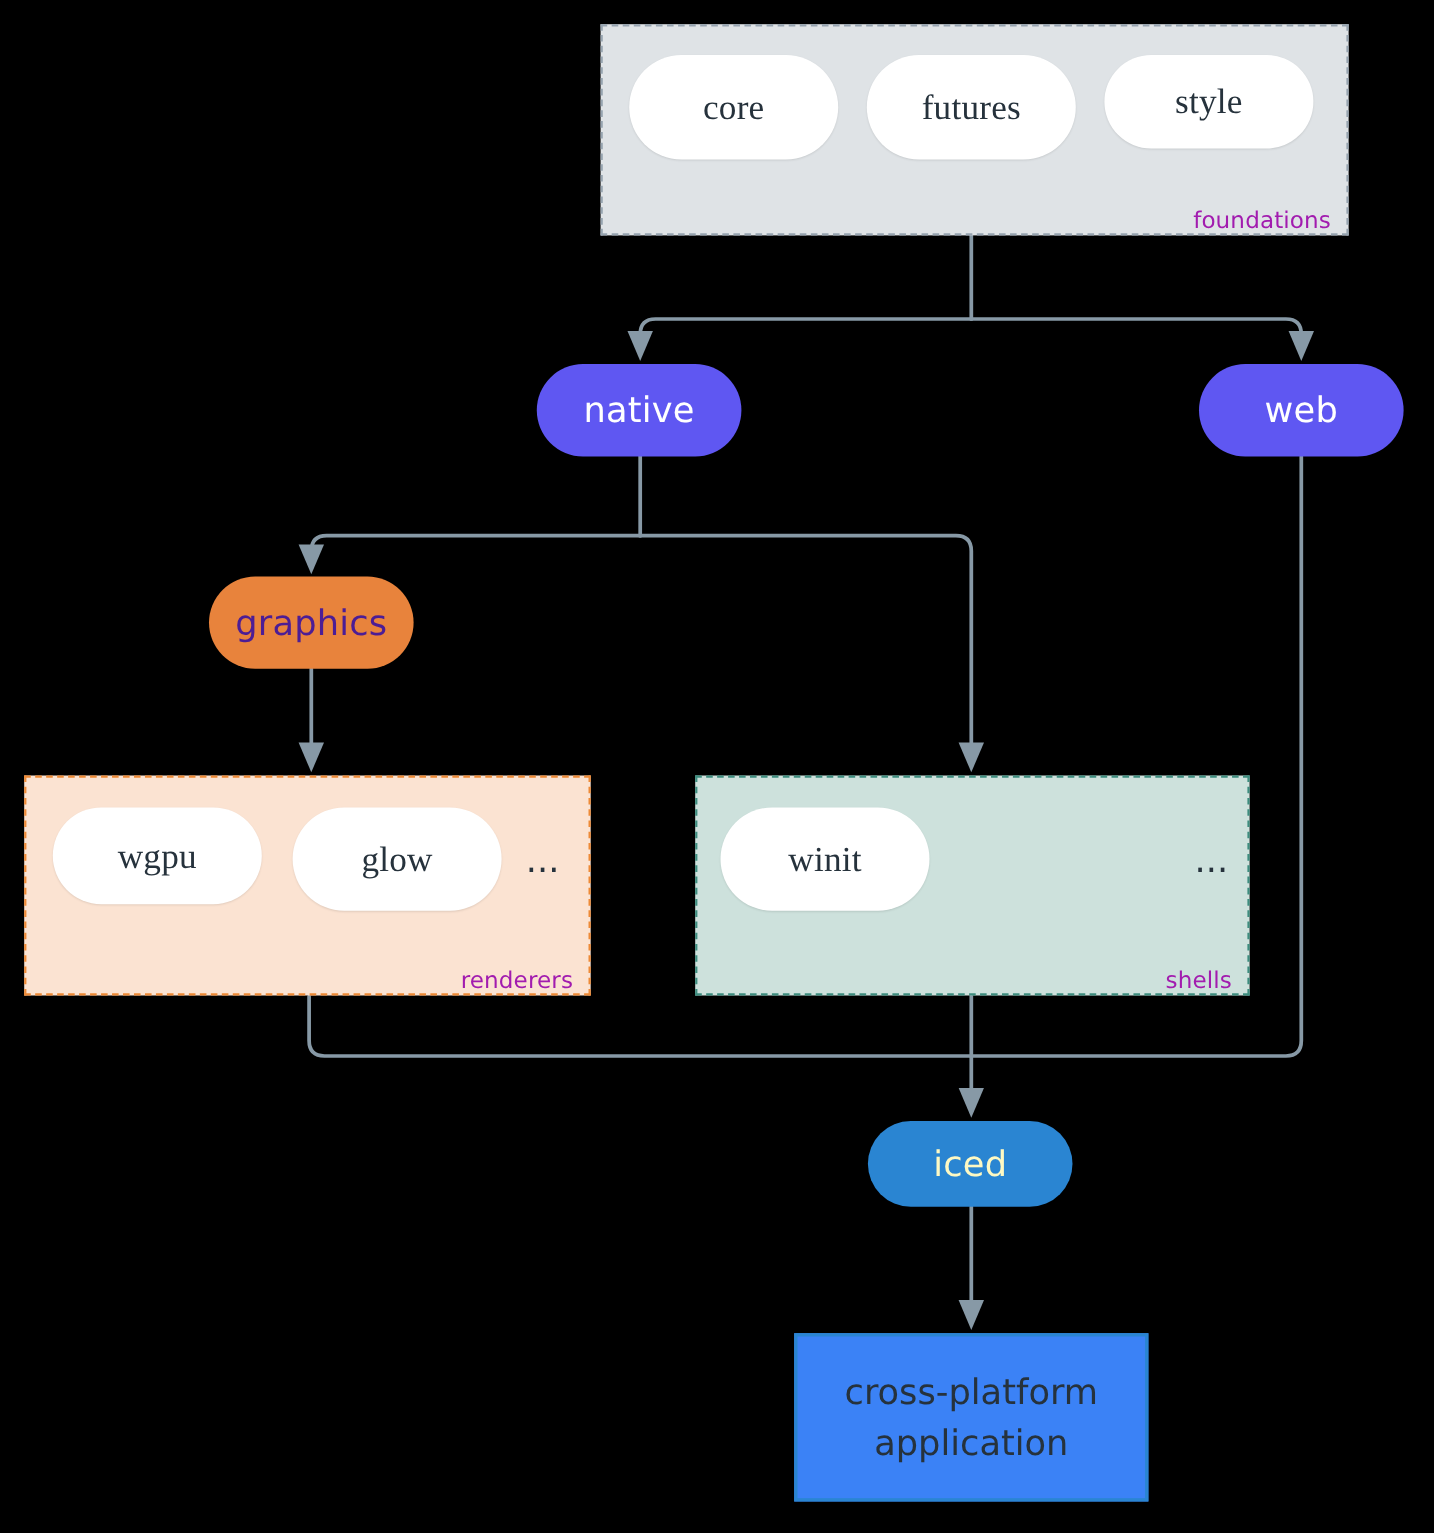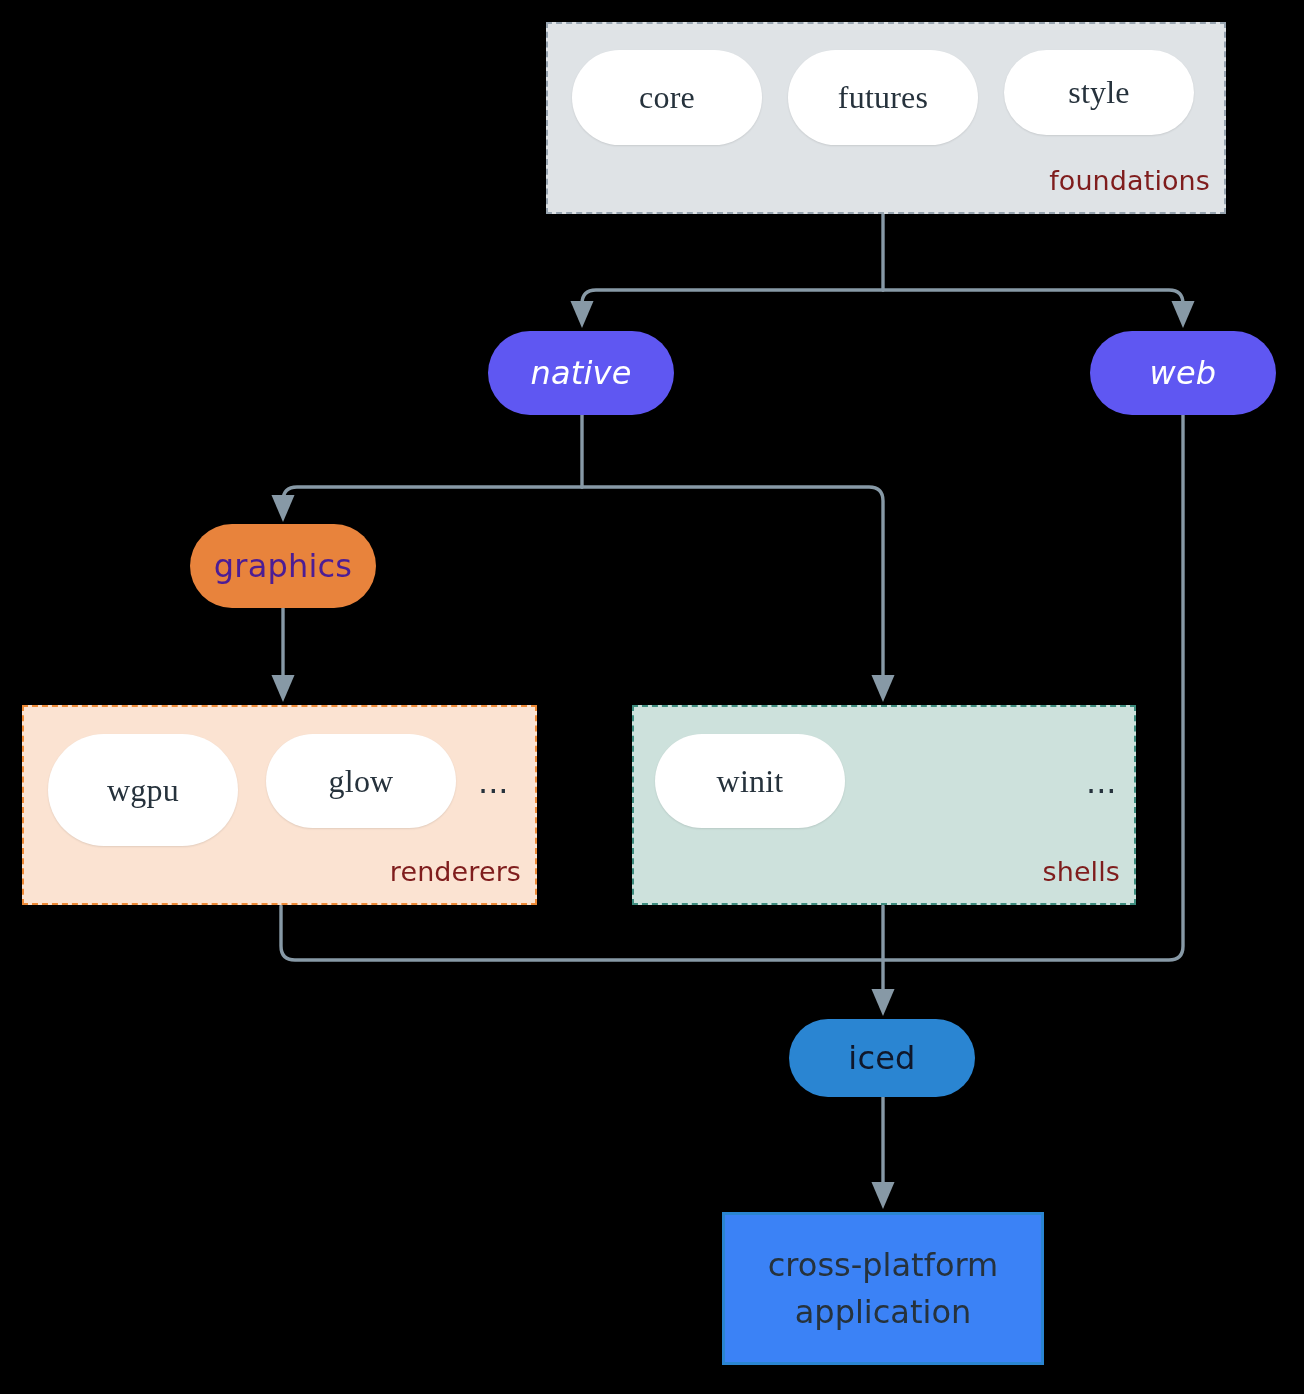--- a/index.html
+++ b/index.html
@@ -32,23 +32,23 @@
   }
 
   
   .cluster {
     position: absolute;
     box-sizing: border-box;
   }
   .cluster-label {
     position: absolute;
     right: 14px;
-    bottom: 16px;
-    font-size: 27px;
-    color: #7f1d1d;
+    bottom: 0;
+    font-size: 21px;
+    color: #a21caf;
     white-space: nowrap;
     letter-spacing: .1px;
   }
   .cluster-foundations {
     left: 546px; top: 22px; width: 680px; height: 192px;
     background: #dfe3e6;
     border: 2px dashed #97a4b0;
   }
   .cluster-renderers {
     left: 22px; top: 705px; width: 515px; height: 200px;
@@ -71,36 +71,36 @@
     justify-content: center;
     font-size: 32px;
     letter-spacing: .2px;
   }
   .pill.white {
     background: #ffffff;
     color: #26323c;
     box-shadow: 0 1px 2px rgba(0,0,0,.10);
     font-family: Liberation Serif, serif;
   }
-  .pill.purple { background: #5f57f2; color: #ffffff; font-style: italic; }
+  .pill.purple { background: #5f57f2; color: #ffffff; }
   .pill.orange { background: #e8833c; color: #4c1d95; }
-  .pill.blue   { background: #2a85d2; color: #0f172a; }
+  .pill.blue   { background: #2a85d2; color: #fef9c3; }
 
   
   .n-core    { left: 572px; top: 50px;  width: 190px; height: 95px; }
   .n-futures { left: 788px; top: 50px;  width: 190px; height: 95px; }
   .n-style   { left: 1004px;top: 50px;  width: 190px; height: 85px; text-align: center; }
 
   
   .n-native   { left: 488px;  top: 331px; width: 186px; height: 84px; }
   .n-web      { left: 1090px; top: 331px; width: 186px; height: 84px; align-items: center; }
   .n-graphics { left: 190px;  top: 524px; width: 186px; height: 84px; }
 
   
-  .n-wgpu { left: 48px;  top: 734px; width: 190px; height: 112px; }
+  .n-wgpu { left: 48px;  top: 734px; width: 190px; height: 88px; }
   .n-glow { left: 266px; top: 734px; width: 190px; height: 94px; }
 
   
   .n-winit  { left: 655px; top: 734px; width: 190px; height: 94px; }
   .n-glutin { left: 873px; top: 734px; width: 190px; height: 94px; }
 
   .ellipsis {
     position: absolute;
     font-size: 32px;
     color: #26323c;

